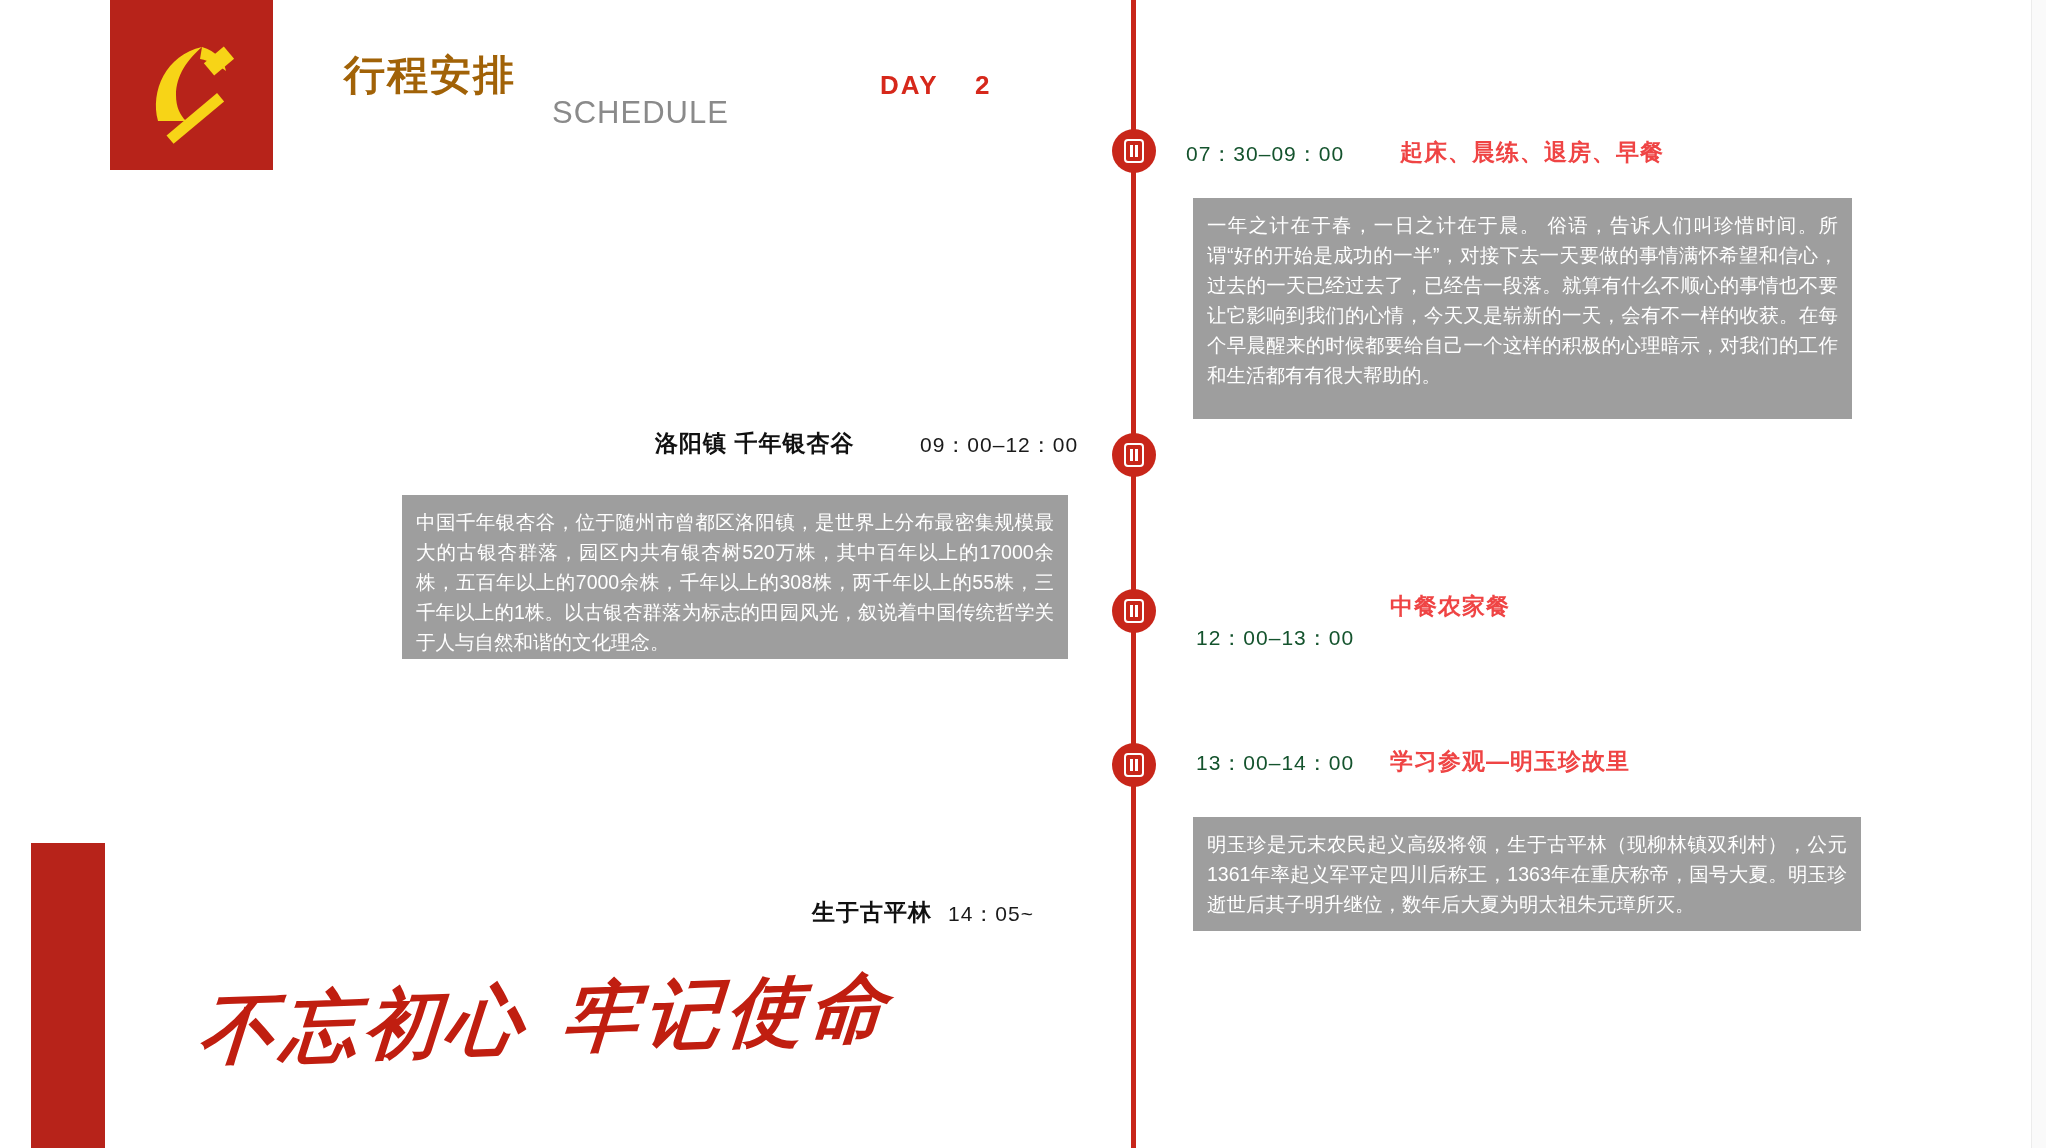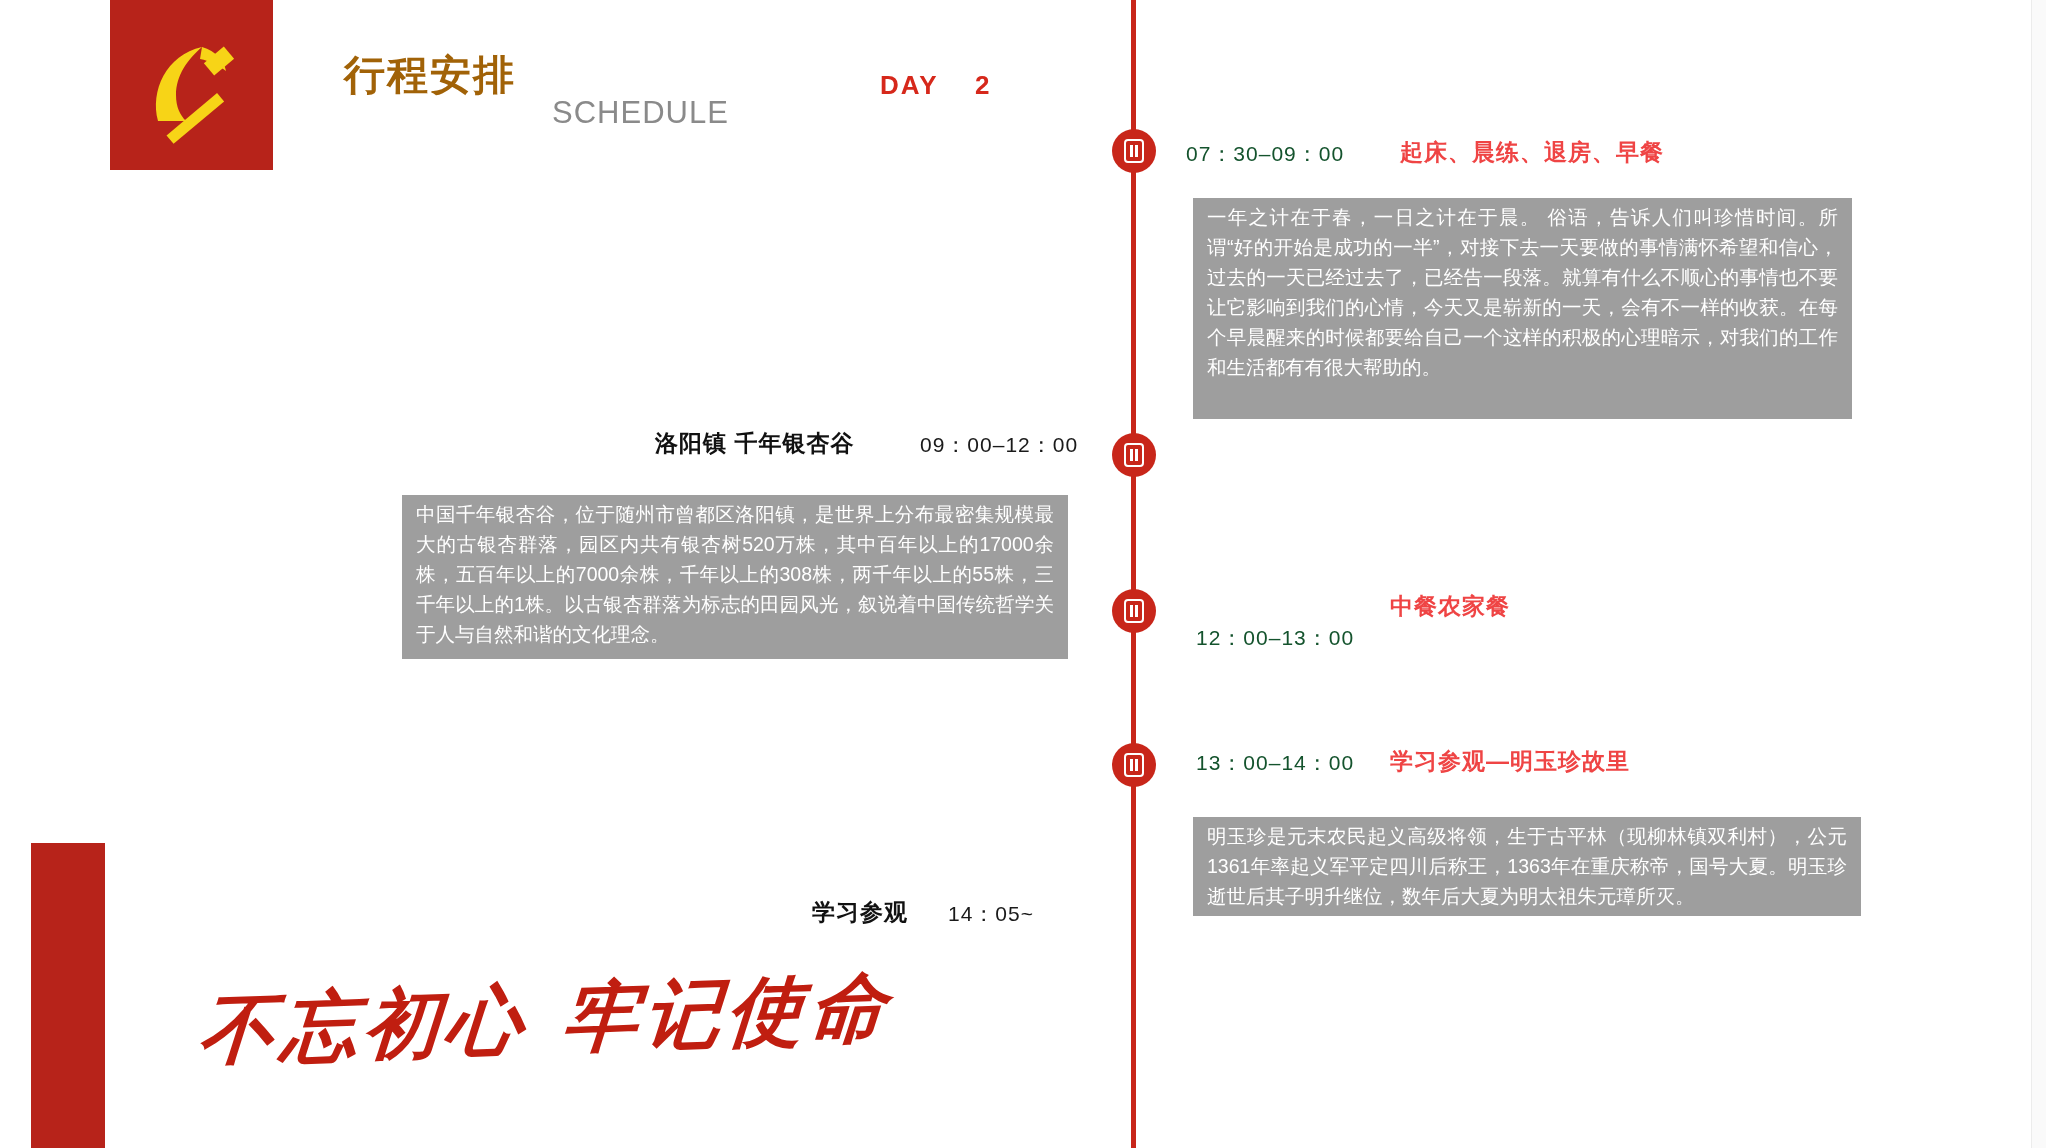--- a/index.html
+++ b/index.html
@@ -110,21 +110,21 @@
     color: #ef4444;
     letter-spacing: 1px;
     white-space: nowrap;
   }
   .desc-box {
     position: absolute;
     background: #9e9e9e;
     color: #ffffff;
     font-size: 19.5px;
     line-height: 30px;
-    padding: 4px 14px 12px 14px;
+    padding: 12px 14px 12px 14px;
     box-sizing: border-box;
     text-align: justify;
     font-family: "Liberation Sans", "DejaVu Sans", sans-serif;
   }
 
   
   .lev-title {
     position: absolute;
     font-size: 23px;
     font-weight: bold;
@@ -239,27 +239,27 @@
 <div class="ev-time" style="left:1186px; top:140px;">07：30–09：00</div>
 <div class="ev-title" style="left:1400px; top:137px;">起床、晨练、退房、早餐</div>
 <div class="desc-box" style="left:1193px; top:198px; width:659px; height:221px;">一年之计在于春，一日之计在于晨。
 俗语，告诉人们叫珍惜时间。所谓“好的开始是成功的一半”，对接下去一天要做的事情满怀希望和信心，过去的一天已经过去了，已经告一段落。就算有什么不顺心的事情也不要让它影响到我们的心情，今天又是崭新的一天，会有不一样的收获。在每个早晨醒来的时候都要给自己一个这样的积极的心理暗示，对我们的工作和生活都有有很大帮助的。</div>
 
 <div class="ev-time" style="left:1196px; top:624px;">12：00–13：00</div>
 <div class="ev-title" style="left:1390px; top:591px;">中餐农家餐</div>
 
 <div class="ev-time" style="left:1196px; top:749px;">13：00–14：00</div>
 <div class="ev-title" style="left:1390px; top:746px;">学习参观—明玉珍故里</div>
-<div class="desc-box" style="left:1193px; top:817px; width:668px; height:99px;">明玉珍是元末农民起义高级将领，生于古平林（现柳林镇双利村），公元1361年率起义军平定四川后称王，1363年在重庆称帝，国号大夏。明玉珍逝世后其子明升继位，数年后大夏为明太祖朱元璋所灭。</div>
+<div class="desc-box" style="left:1193px; top:817px; width:668px; height:114px;">明玉珍是元末农民起义高级将领，生于古平林（现柳林镇双利村），公元1361年率起义军平定四川后称王，1363年在重庆称帝，国号大夏。明玉珍逝世后其子明升继位，数年后大夏为明太祖朱元璋所灭。</div>
 
 <div class="lev-title" style="left:655px; top:428px;">洛阳镇 千年银杏谷</div>
 <div class="lev-time" style="left:920px; top:431px;">09：00–12：00</div>
 <div class="desc-box" style="left:402px; top:495px; width:666px; height:164px;">中国千年银杏谷，位于随州市曾都区洛阳镇，是世界上分布最密集规模最大的古银杏群落，园区内共有银杏树520万株，其中百年以上的17000余株，五百年以上的7000余株，千年以上的308株，两千年以上的55株，三千年以上的1株。以古银杏群落为标志的田园风光，叙说着中国传统哲学关于人与自然和谐的文化理念。</div>
 
-<div class="lev-title" style="left:812px; top:897px;">学习参观</div>
+<div class="lev-title" style="left:812px; top:897px;">生于古平林</div>
 <div class="lev-time" style="left:948px; top:900px;">14：05~</div>
 
 <div class="bottom-bar"></div>
 
 <div class="slogan">
   <div class="slogan-text">
     <span>不忘初心</span><span class="gap"></span><span>牢记使命</span>
   </div>
 </div>
 

